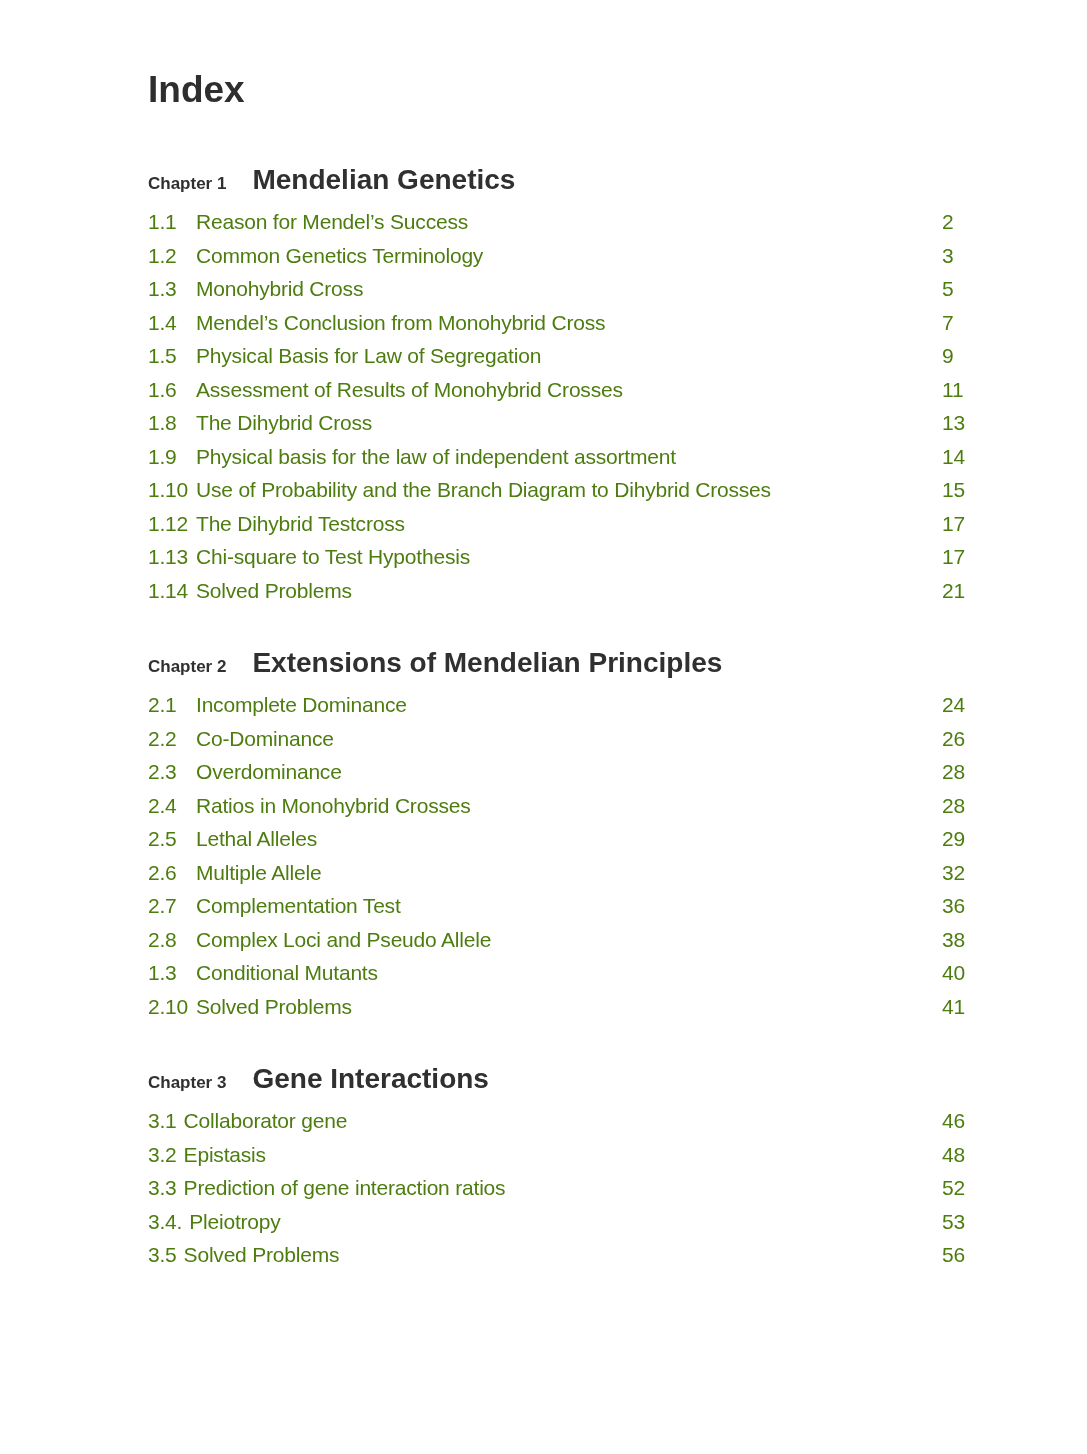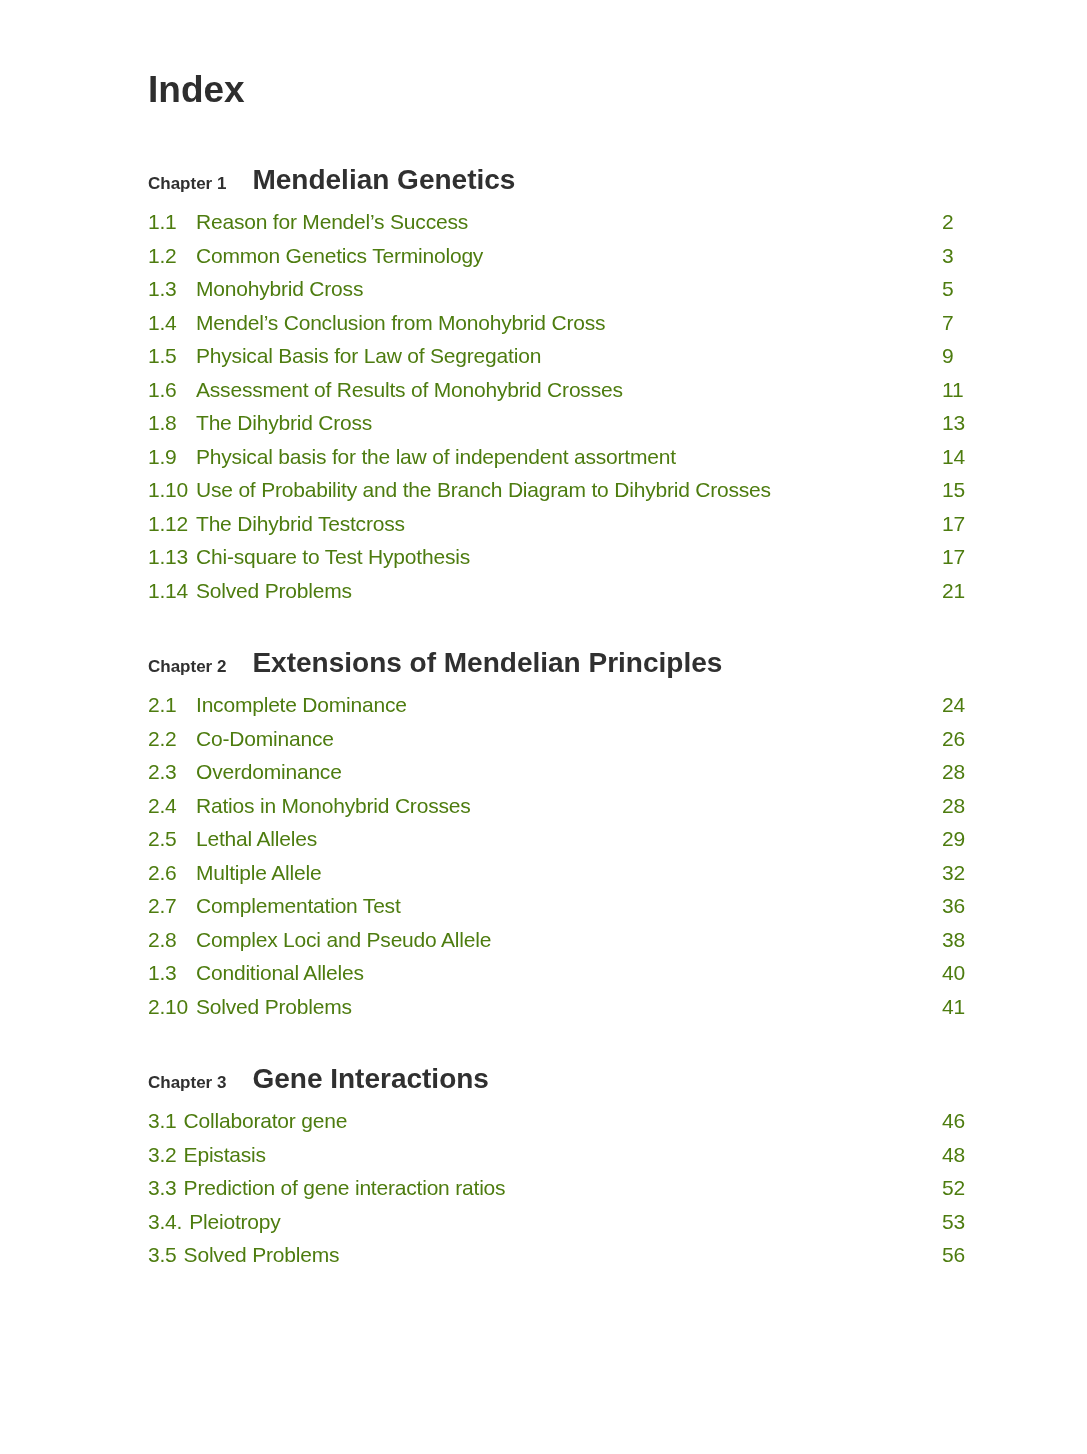--- a/index.html
+++ b/index.html
@@ -179,21 +179,21 @@
             <span class="title">Complementation Test</span>
             <span class="pagenum">36</span>
           </div>
           <div class="toc-row">
             <span class="num">2.8</span>
             <span class="title">Complex Loci and Pseudo Allele</span>
             <span class="pagenum">38</span>
           </div>
           <div class="toc-row">
             <span class="num">1.3</span>
-            <span class="title">Conditional Alleles</span>
+            <span class="title">Conditional Mutants</span>
             <span class="pagenum">40</span>
           </div>
           <div class="toc-row">
             <span class="num">2.10</span>
             <span class="title">Solved Problems</span>
             <span class="pagenum">41</span>
           </div>
         </div>
       </section>
       <section class="toc-section">

